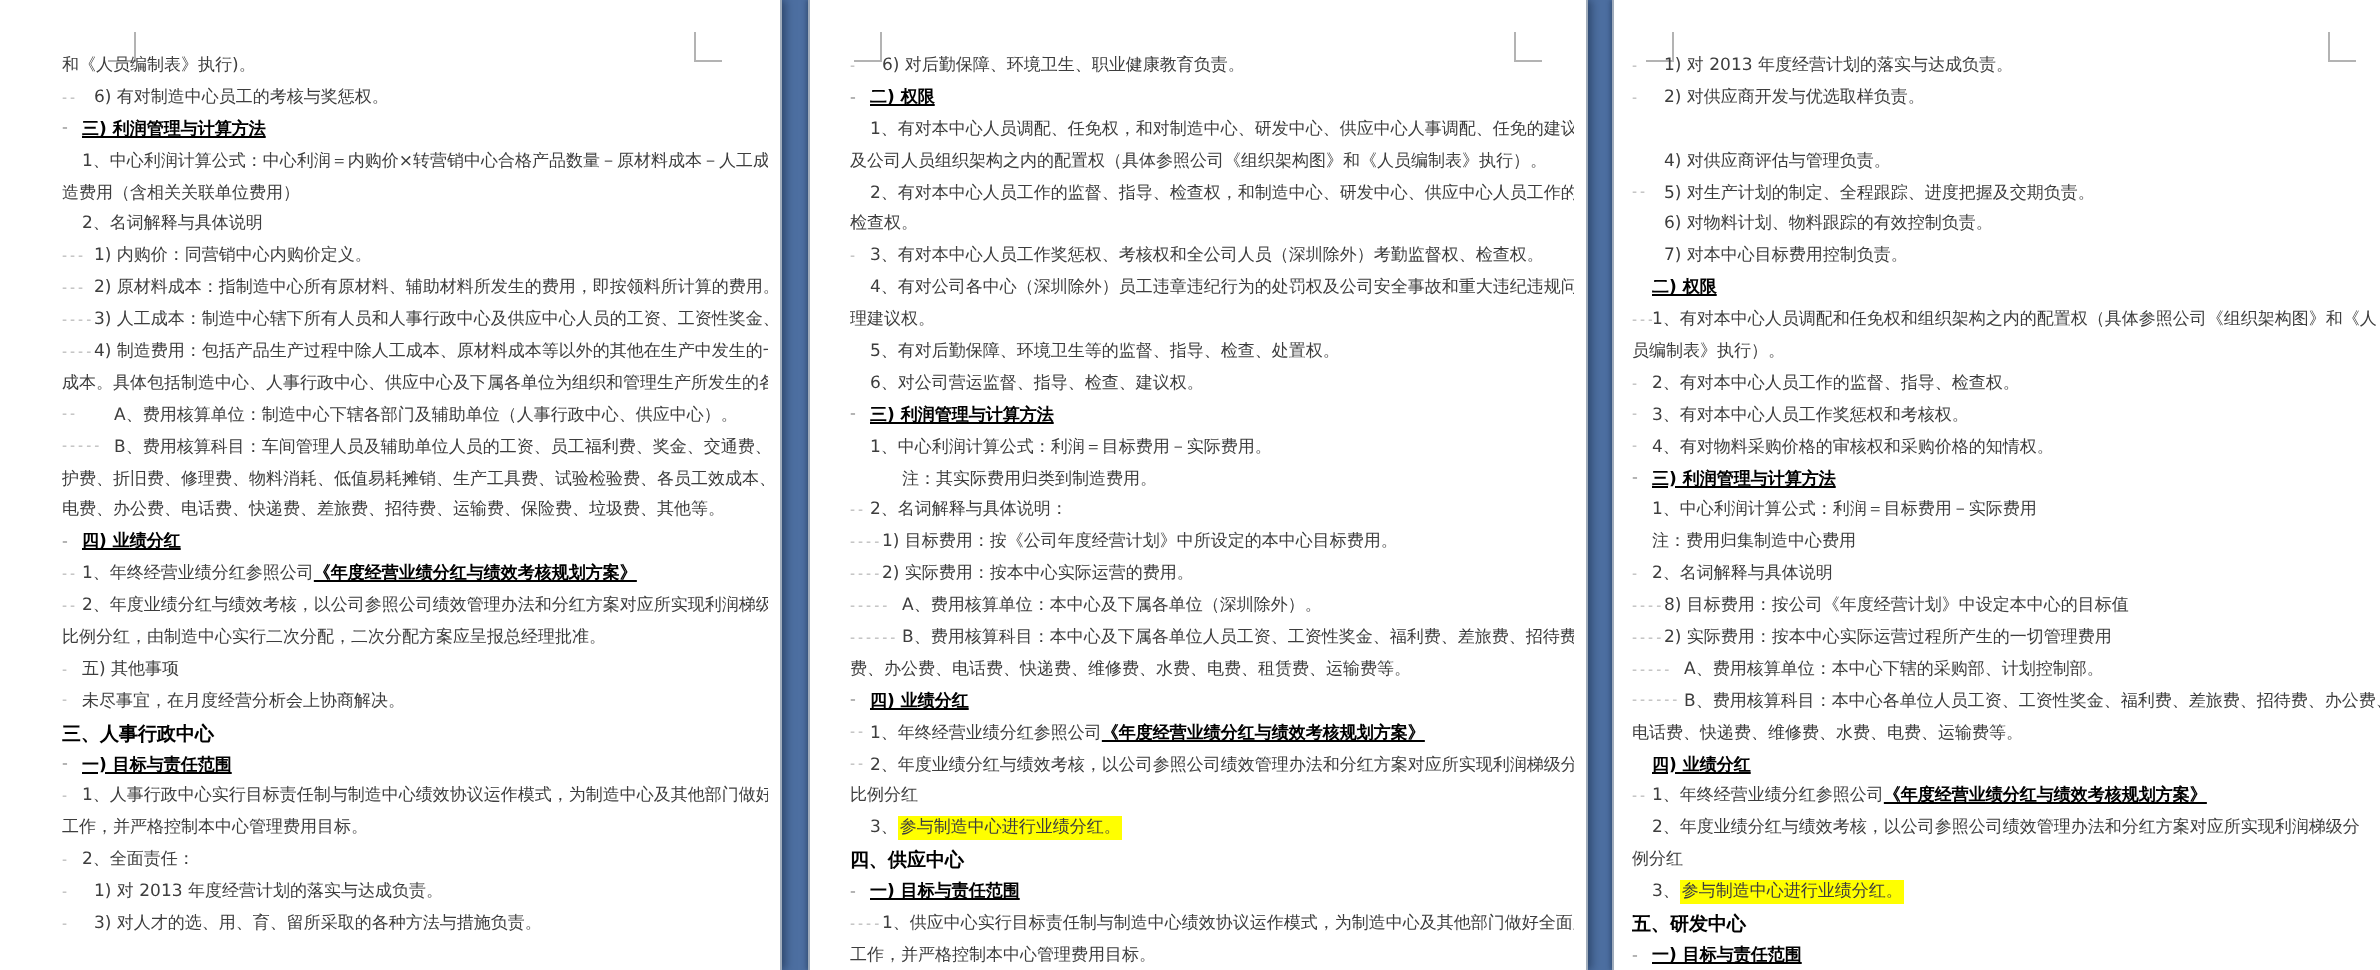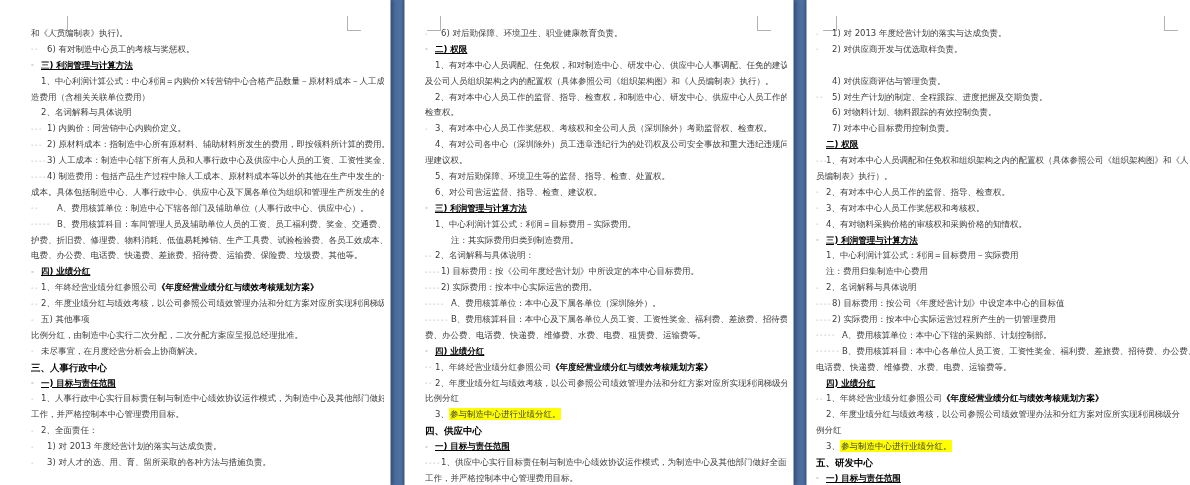--- a/index.html
+++ b/index.html
@@ -37,21 +37,21 @@
     font-size:8.5px;color:#3d3d3d;
     white-space:nowrap;overflow:hidden;
   }
   .line.h{font-weight:bold;color:#000;text-decoration:underline;}
   .line.c{font-weight:bold;color:#000;font-size:9.5px;}
   .tabm{
     display:inline-block;overflow:hidden;vertical-align:middle;
     color:#b3b3b3;font-size:7px;letter-spacing:1.5px;white-space:nowrap;
     height:10px;line-height:10px;
   }
-  .bseg{font-weight:bold;color:#000;}
+  .bseg{font-weight:bold;color:#000;text-decoration:underline;}
   .hl{background:#ffff00;padding:1px 1px;}
   .cmark{position:absolute;width:13px;height:14px;top:16px;}
   .cmark.l{border-right:1px solid #b3b3b3;border-bottom:1px solid #b3b3b3;}
   .cmark.r{border-left:1px solid #b3b3b3;border-bottom:1px solid #b3b3b3;}
 </style>
 </head>
 <body>
 
 <div id="canvas">
 
@@ -70,22 +70,22 @@
         <div class="line"><span class="tabm" style="width: 16px;">----</span><span>3) 人工成本：制造中心辖下所有人员和人事行政中心及供应中心人员的工资、工资性奖金、福利。</span></div>
         <div class="line"><span class="tabm" style="width: 16px;">----</span><span>4) 制造费用：包括产品生产过程中除人工成本、原材料成本等以外的其他在生产中发生的一切生产</span></div>
         <div class="line"><span>成本。具体包括制造中心、人事行政中心、供应中心及下属各单位为组织和管理生产所发生的各项费用。</span></div>
         <div class="line"><span class="tabm" style="width: 26px;">--</span><span>A、费用核算单位：制造中心下辖各部门及辅助单位（人事行政中心、供应中心）。</span></div>
         <div class="line"><span class="tabm" style="width: 26px;">-----</span><span>B、费用核算科目：车间管理人员及辅助单位人员的工资、员工福利费、奖金、交通费、劳动保</span></div>
         <div class="line"><span>护费、折旧费、修理费、物料消耗、低值易耗摊销、生产工具费、试验检验费、各员工效成本、水费、</span></div>
         <div class="line"><span>电费、办公费、电话费、快递费、差旅费、招待费、运输费、保险费、垃圾费、其他等。</span></div>
         <div class="line h"><span class="tabm" style="width: 10px;">-</span><span>四) 业绩分红</span></div>
         <div class="line"><span class="tabm" style="width: 10px;">--</span><span>1、年终经营业绩分红参照公司</span><span class="bseg">《年度经营业绩分红与绩效考核规划方案》</span></div>
         <div class="line"><span class="tabm" style="width: 10px;">--</span><span>2、年度业绩分红与绩效考核，以公司参照公司绩效管理办法和分红方案对应所实现利润梯级分红</span></div>
+        <div class="line"><span>比例分红，由制造中心实行二次分配，二次分配方案应呈报总经理批准。</span></div>
         <div class="line"><span class="tabm" style="width: 10px;">-</span><span>五) 其他事项</span></div>
-        <div class="line"><span>比例分红，由制造中心实行二次分配，二次分配方案应呈报总经理批准。</span></div>
         <div class="line"><span class="tabm" style="width: 10px;">-</span><span>未尽事宜，在月度经营分析会上协商解决。</span></div>
         <div class="line c"><span>三、人事行政中心</span></div>
         <div class="line h"><span class="tabm" style="width: 10px;">-</span><span>一) 目标与责任范围</span></div>
         <div class="line"><span class="tabm" style="width: 10px;">-</span><span>1、人事行政中心实行目标责任制与制造中心绩效协议运作模式，为制造中心及其他部门做好全面服务</span></div>
         <div class="line"><span>工作，并严格控制本中心管理费用目标。</span></div>
         <div class="line"><span class="tabm" style="width: 10px;">-</span><span>2、全面责任：</span></div>
         <div class="line"><span class="tabm" style="width: 16px;">-</span><span>1) 对 2013 年度经营计划的落实与达成负责。</span></div>
         <div class="line"><span class="tabm" style="width: 16px;">-</span><span>3) 对人才的选、用、育、留所采取的各种方法与措施负责。</span></div>
       </div>
   </div>

